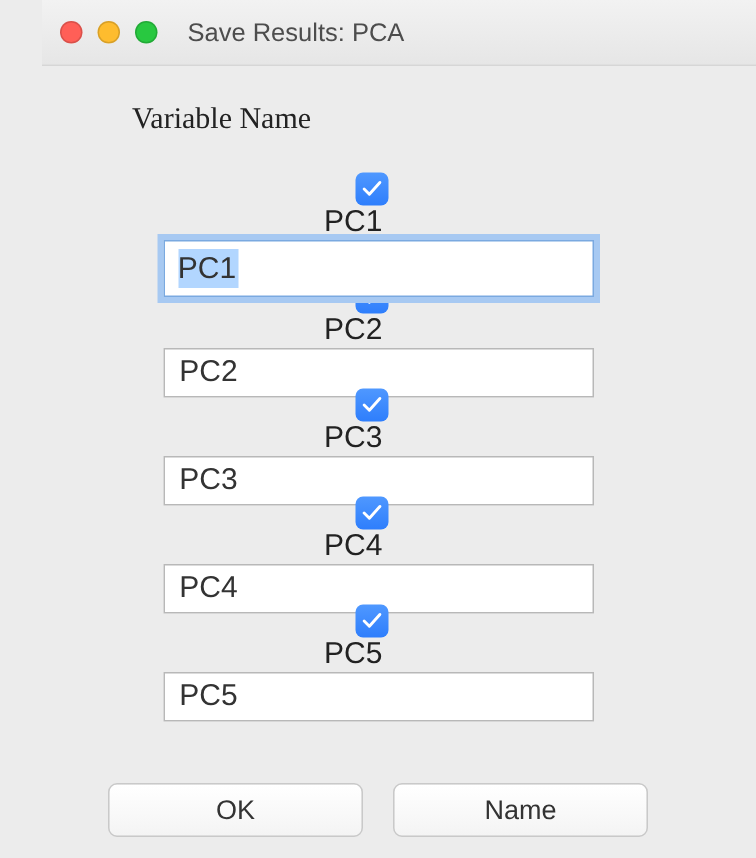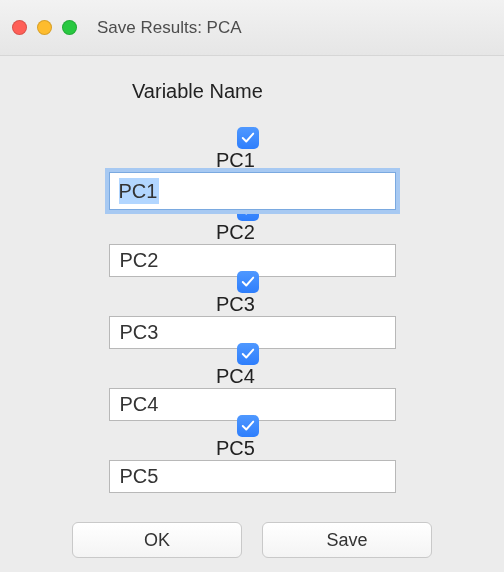--- a/index.html
+++ b/index.html
@@ -5,46 +5,48 @@
   * { box-sizing: border-box; }
   html, body {
     margin: 0; padding: 0;
     width: 504px; height: 572px;
     font-family: -apple-system, "Helvetica Neue", Arial, sans-serif;
     background: #ececec;
     color: #222;
     overflow: hidden;
   }
   .titlebar {
-    height: 56px;
+    height: 44px;
     display: flex;
     align-items: center;
     padding: 0 12px;
     border-bottom: 1px solid #d6d6d6;
     background: linear-gradient(#f2f2f2,#e6e6e6);
+    margin-left: 28px;
   }
   .traffic { display: flex; gap: 10px; margin-right: 20px; }
   .tl-btn {
     width: 15px; height: 15px; border-radius: 50%;
     box-shadow: inset 0 0 0 1px rgba(0,0,0,0.15);
   }
   .tl-close { background: #ff5f57; }
   .tl-min   { background: #febc2e; }
   .tl-max   { background: #28c840; }
   .title {
     font-size: 17px;
     color: #4d4d4d;
   }
   .content {
     padding: 24px 20px 0 20px;
   }
   .header-label {
     font-size: 20px;
-    margin-left: 112px;
+    margin-left: 68px;
     margin-bottom: 24px;
+    font-family: Liberation Serif, serif;
   }
   .row {
     display: flex;
     align-items: center;
     margin-bottom: 30px;
     height: 42px;
     flex-direction: column;
   }
   .checkbox {
     width: 22px; height: 22px;
@@ -184,14 +186,14 @@
         </svg>
     </span>
     <span class="pc-label">PC5</span>
     <input class="var-input" value="PC5" style="">
   </div>
 
 </div>
 
 <div class="footer">
   <div class="btn">OK</div>
-  <div class="btn">Save</div>
+  <div class="btn">Name</div>
 </div>
 
 </body></html>

